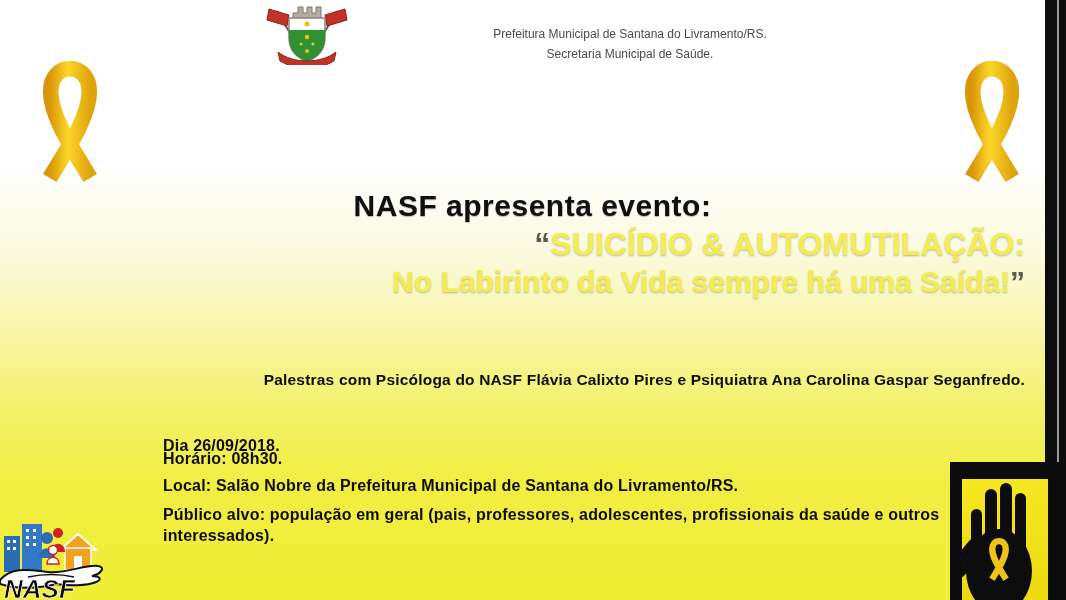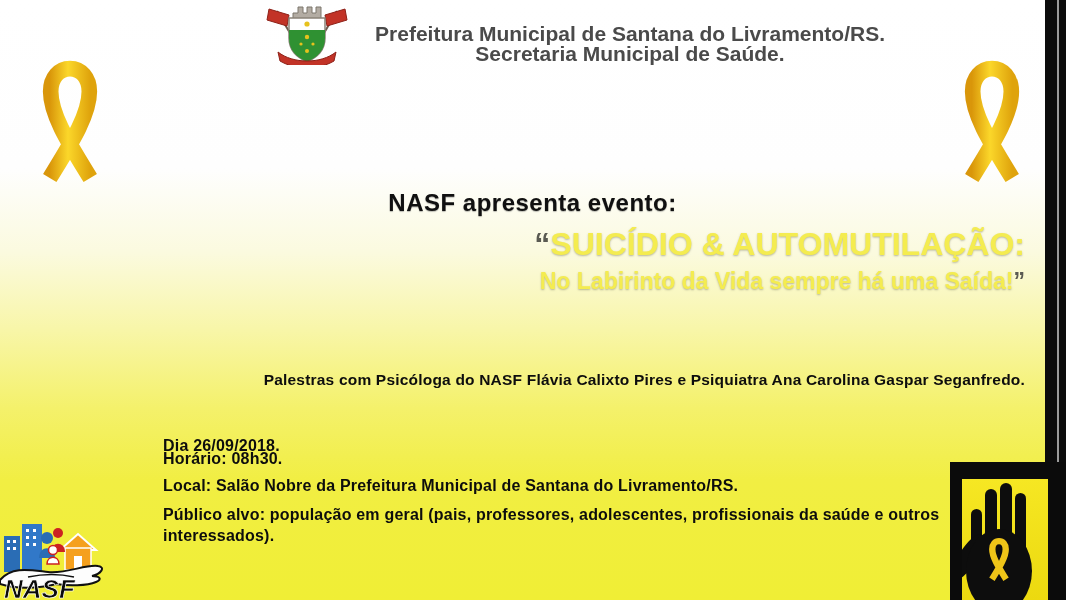--- a/index.html
+++ b/index.html
@@ -11,46 +11,46 @@
       #f4f16b 68%, #f1ee43 80%, #f0ee35 100%);
   }
   
   .right-strip { position:absolute; right:0; top:0; width:21px; height:600px; background:#0c0c0c; }
   .right-strip .inner-line { position:absolute; left:12px; top:0; width:2px; height:600px; background:#9b9b9b; }
 
   
   .coat { position:absolute; left:263px; top:3px; }
   .header-text {
     position:absolute; left:320px; top:24px; width:620px; text-align:center;
-    color:#4a4a4a; font-size:21px; line-height:20px; font-weight:700;
+    color:#4a4a4a; font-size:12px; line-height:20px; font-weight:400;
   }
 
   
   .ribbon-left  { position:absolute; left:24px;  top:52px; }
   .ribbon-right { position:absolute; left:946px; top:52px; }
 
   
   .title {
     position:absolute; left:40px; top:108px; width:985px; text-align:center;
     font-weight:bold; font-size:31px; line-height:38px; letter-spacing:0.5px;
     color:#f7f02a;
     text-shadow:0 0 2px #c9c47a, 1px 2px 2px rgba(125,125,95,0.65);
   }
   .subtitle {
     position:absolute; left:40px; top:189px; width:985px; text-align:center;
-    font-weight:bold; font-size:24px; color:#101010; letter-spacing:0.5px;
+    font-weight:bold; font-size:30px; color:#101010; letter-spacing:0.5px;
     text-shadow:0 1px 1px rgba(90,90,90,0.4);
   }
   .event-title {
     position:absolute; left:40px; top:226px; width:985px; text-align:right;
     font-weight:bold; color:#f4ec50; line-height:37px;
     text-shadow:0 1px 2px rgba(130,130,100,0.55);
   }
   .event-title .l1 { font-size:32px; }
-  .event-title .l2 { font-size:23px; }
+  .event-title .l2 { font-size:30px; }
   .event-title .q  { color:#5a5a52; text-shadow:none; }
 
   
   .speakers {
     position:absolute; left:40px; top:371px; width:985px; text-align:right;
     font-weight:bold; font-size:15.5px; color:#0d0d0d; letter-spacing:0.2px;
   }
   .detail { position:absolute; left:163px; font-weight:bold; font-size:16px; color:#0d0d0d; letter-spacing:0.2px; }
   .d-date     { top:437px; }
   .d-time     { top:450px; }

